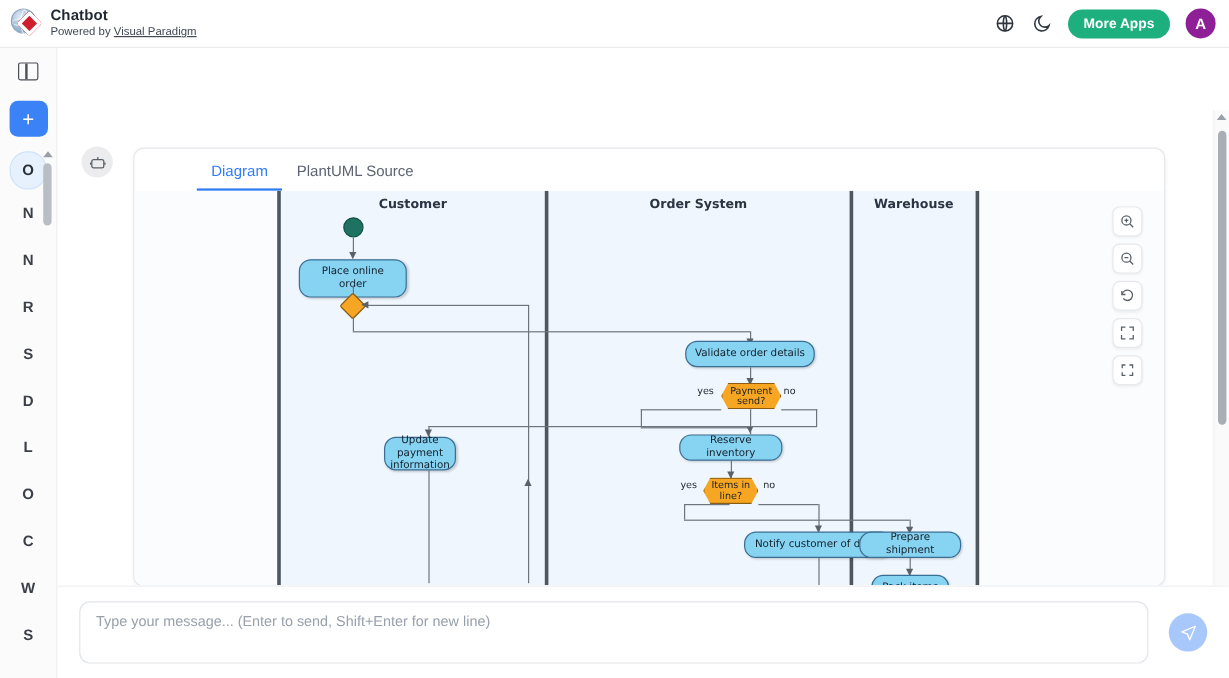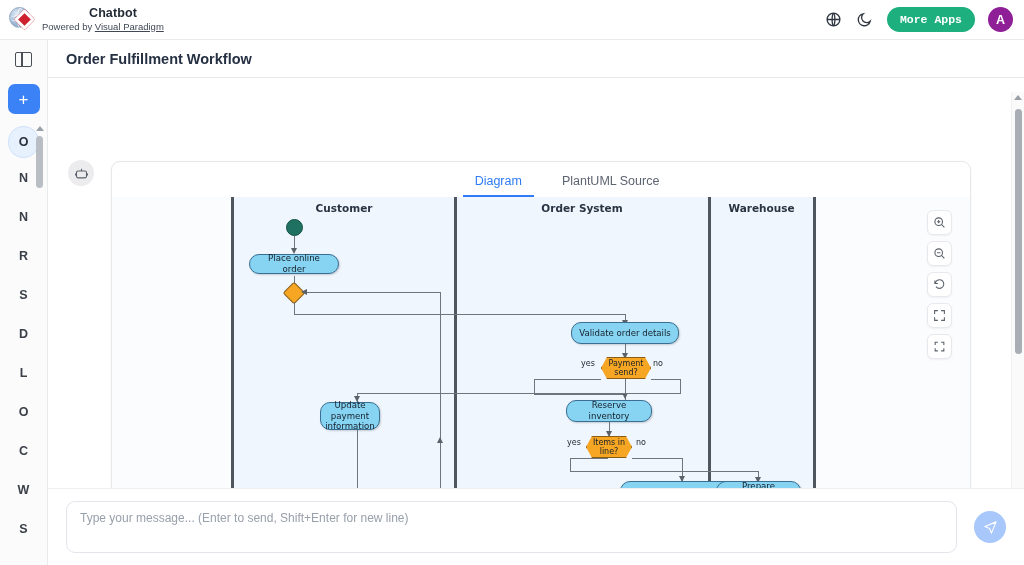--- a/index.html
+++ b/index.html
@@ -32,32 +32,32 @@
   }
   .brand-logo .globe::before { left: 7px; top: 0; width: 5px; height: 19px; border-radius: 50%; }
   .brand-logo .globe::after  { left: 0; top: 7px; width: 19px; height: 5px; border-radius: 50%; border-left:none;border-right:none; }
   .brand-logo .dia {
     position: absolute; left: 8px; top: 6px; width: 15px; height: 15px;
     background: #cf2030; transform: rotate(45deg);
     border-radius: 2px;
     box-shadow: inset 0 0 0 3px #ffffff, inset 0 0 0 6px #cf2030;
   }
   #brand-text { margin-left: 7px; line-height: 1.15; }
-  #brand-title { font-size: 12.5px; font-weight: bold; color: #1f2833; letter-spacing: .1px; margin-left: 47px; }
+  #brand-title { font-size: 12.5px; font-weight: bold; color: #1f2833; letter-spacing: .1px; }
   #brand-sub { font-size: 9.5px; color: #3f4854; margin-top: 1px; }
   #brand-sub a { color: #3f4854; text-decoration: underline; }
 
   #top-actions {
     margin-left: auto; display: flex; align-items: center; gap: 13px; padding-right: 11px;
   }
   .top-icon { width: 18px; height: 18px; color: #2f3640; cursor: pointer; display:flex;align-items:center;justify-content:center; }
   #more-apps-btn {
     background: #1eaf7e; color: #fff; border: none; border-radius: 14px;
     font-size: 11.5px; font-weight: bold; padding: 6px 13px; cursor: pointer;
-    font-family: Liberation Mono, monospace;
+    font-family: Liberation Sans, sans-serif;
   }
   #avatar {
     width: 25px; height: 25px; border-radius: 50%;
     background: #8e1f96; color: #fff; font-size: 12.5px; font-weight: bold;
     display: flex; align-items: center; justify-content: center; cursor: pointer;
   }
 
   
   #rail {
     position: absolute; left: 0; top: 40px; width: 48px; height: 525px;
@@ -106,21 +106,21 @@
     position: absolute; left: 20px; top: 82px; width: 26px; height: 26px; border-radius: 50%;
     background: #ececee; display:flex; align-items:center; justify-content:center;
   }
 
   #msg-card {
     position: absolute; left: 63px; top: 83px; width: 860px; height: 366px;
     background: #ffffff; border: 1px solid #e6e8ec; border-radius: 9px;
     box-shadow: 0 1px 3px rgba(20,25,40,.05);
     overflow: hidden;
   }
-  #tabs { display: flex; gap: 16px; padding: 8px 0 0 52px; height: 35px; justify-content: center; }
+  #tabs { display: flex; gap: 0; padding: 8px 0 0 52px; height: 35px; }
   .tab {
     font-size: 12.5px; color: #5d6471; padding: 4px 12px 7px; cursor: pointer;
     border-bottom: 2px solid transparent;
   }
   .tab.active { color: #2f7cf6; border-bottom-color: #2f7cf6; font-weight: normal; }
 
   #diagram-viewport {
     position: absolute; left: 0; top: 35px; right: 0; bottom: 0;
     background: #fbfcfd; overflow: hidden;
   }
@@ -262,23 +262,20 @@
       <div class="rail-item">S</div>
     </div>
   <div id="rail-scroll">
     <div class="rail-arrow up"></div>
     <div id="rail-thumb"></div>
 
   </div>
 </div>
 
 <div id="main">
-  <div id="page-header">
-    <div id="page-title">Order Fulfillment Workflow</div>
-  </div>
 
   <div id="content-area">
 
     <div id="bot-avatar">
       <svg width="15" height="15" viewBox="0 0 24 24" fill="none" stroke="#5a6069" stroke-width="1.7">
         <rect x="4" y="8" width="16" height="11" rx="2.5"></rect>
         <path d="M12 4.5v3.5M9 13h.01M15 13h.01M2.5 12v3M21.5 12v3"></path>
       </svg>
     </div>
 
@@ -301,21 +298,21 @@
           <div class="lane-rule" style="left:701px;height:331px;"></div>
 
           <div class="lane-title" style="left:343px;width:254px;">Order System</div>
           <div class="lane-title" style="left:121px;width:222px;">Customer</div>
           <div class="lane-title" style="left:597px;width:105px;">Warehouse</div>
 
           <div class="start-node" style="left:174px;top:22px;"></div>
           <div class="edge v" style="left:182px;top:39px;height:16px;"></div>
           <div class="arrow-d" style="left:179px;top:51px;"></div>
 
-          <div class="node" style="left:137px;top:57px;width:90px;height:20px;">Place online order</div>
+          <div class="node" style="left:137px;top:57px;width:90px;height:32px;">Place online order</div>
 
           <div class="edge v" style="left:182px;top:79px;height:16px;"></div>
           <div class="arrow-d" style="left:179px;top:90px;"></div>
 
           <div class="decision diamond" style="left:174px;top:88px;width:16px;height:16px;"></div>
 
           <div class="edge v" style="left:182px;top:105px;height:12px;"></div>
           <div class="edge h" style="left:182px;top:117px;width:331px;"></div>
           <div class="edge v" style="left:513px;top:117px;height:10px;"></div>
           <div class="arrow-d" style="left:510px;top:123px;"></div>

